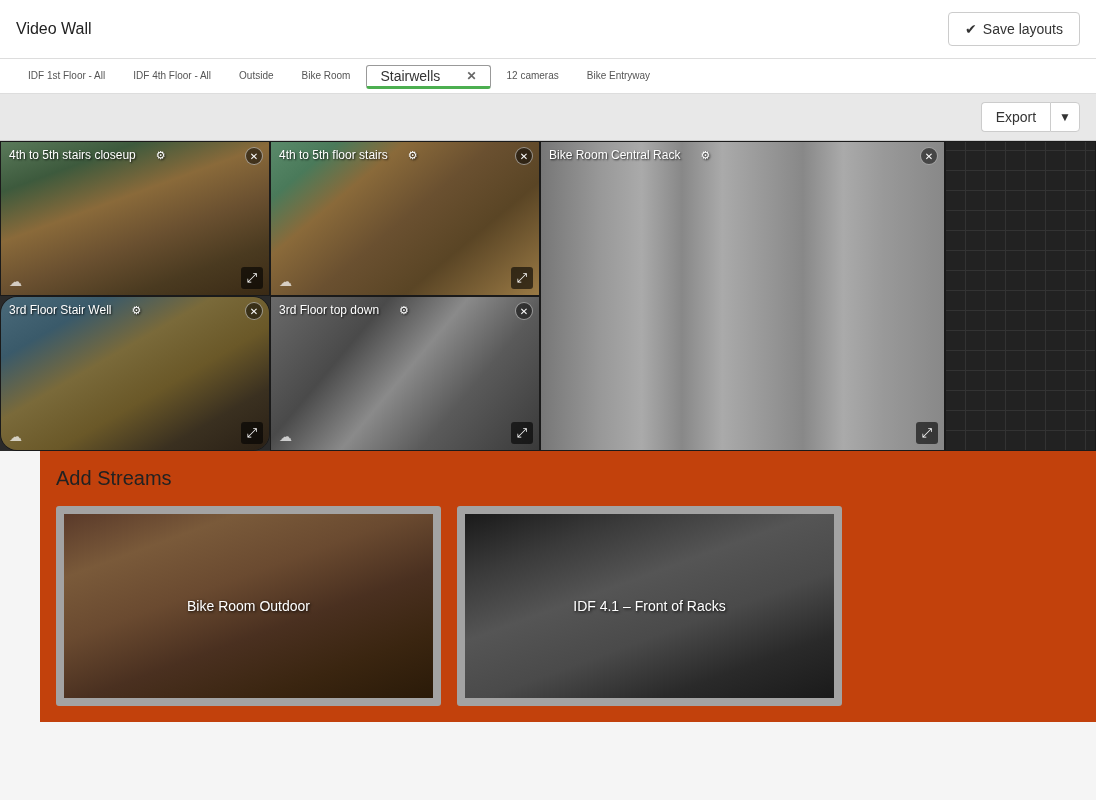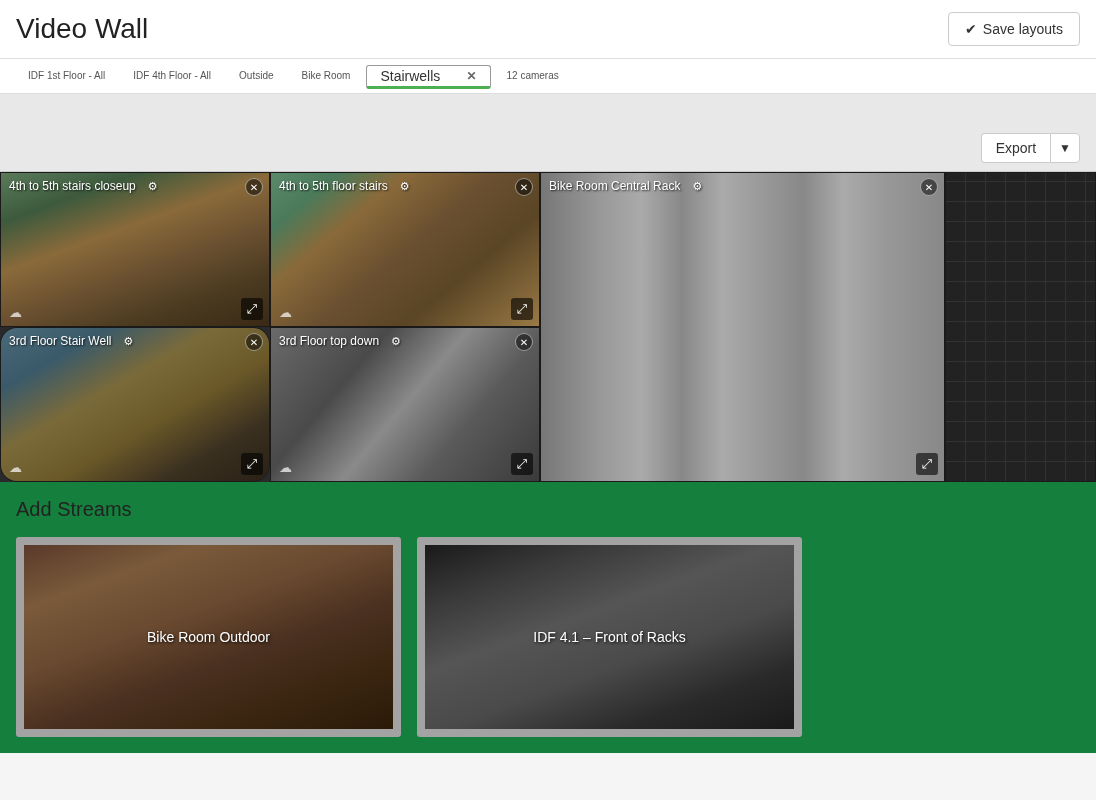--- a/index.html
+++ b/index.html
@@ -8,21 +8,21 @@
     
     .header {
       display: flex;
       align-items: center;
       justify-content: space-between;
       padding: 12px 16px;
       background: #fff;
       border-bottom: 1px solid #ddd;
     }
     .page-title {
-      font-size: 28px;
+      font-size: 16px;
       font-weight: normal;
       color: #222;
     }
     .save-layouts-btn {
       display: flex;
       align-items: center;
       gap: 6px;
       padding: 8px 16px;
       background: #fff;
       border: 1px solid #ccc;
@@ -103,21 +103,20 @@
       background: #e8e8e8;
       padding: 8px 16px;
       display: flex;
       justify-content: flex-end;
       align-items: center;
       border-bottom: 1px solid #ccc;
     }
     .export-btn-container {
       display: flex;
       align-items: stretch;
-      margin-top: 31px;
     }
     .export-btn {
       padding: 6px 14px;
       background: #fff;
       border: 1px solid #ccc;
       border-right: none;
       border-radius: 4px 0 0 4px;
       font-size: 14px;
       cursor: pointer;
       color: #333;
@@ -156,21 +155,21 @@
     }
     .cell-label {
       position: absolute;
       top: 6px;
       left: 8px;
       color: #fff;
       font-size: 12px;
       text-shadow: 1px 1px 2px rgba(0,0,0,0.8);
       display: flex;
       align-items: center;
-      gap: 12px;
+      gap: 20px;
       z-index: 2;
     }
     .cell-gear {
       cursor: pointer;
       color: #fff;
       font-size: 11px;
     }
     .cell-close {
       position: absolute;
       top: 5px;
@@ -227,22 +226,23 @@
       background: linear-gradient(150deg, #4a6a7a 0%, #3a5a6a 20%, #7a6a3a 40%, #6a5828 60%, #3a3020 80%, #2a2015 100%);
       width: 100%; height: 100%;
     }
     .cam-3rd-topdown {
       background: linear-gradient(130deg, #6a6a6a 0%, #4a4a4a 30%, #8a8a8a 50%, #5a5a5a 70%, #3a3a3a 100%);
       width: 100%; height: 100%;
     }
 
     
     .add-streams-section {
-      background: #15803d;
+      background: #c2410c;
       padding: 16px;
+      margin-left: 40px;
     }
     .add-streams-title {
       font-size: 20px;
       font-weight: normal;
       color: #222;
       margin-bottom: 16px;
     }
     .stream-thumbnails {
       display: flex;
       gap: 16px;
@@ -320,20 +320,21 @@
 <div class="tabs-bar">
   <div class="tab-item">IDF 1st Floor - All</div>
   <div class="tab-item">IDF 4th Floor - All</div>
   <div class="tab-item">Outside</div>
   <div class="tab-item">Bike Room</div>
   <div class="tab-active-container">
     <input class="tab-active-input" type="text" value="Stairwells" style="">
     <span class="tab-close">✕</span>
   </div>
   <div class="tab-item">12 cameras</div>
+  <div class="tab-item">Bike Entryway</div>
 </div>
 
 <div class="toolbar">
   <div class="export-btn-container">
     <button class="export-btn">Export</button>
     <button class="export-dropdown">▼</button>
   </div>
 </div>
 
 <div class="video-wall">

